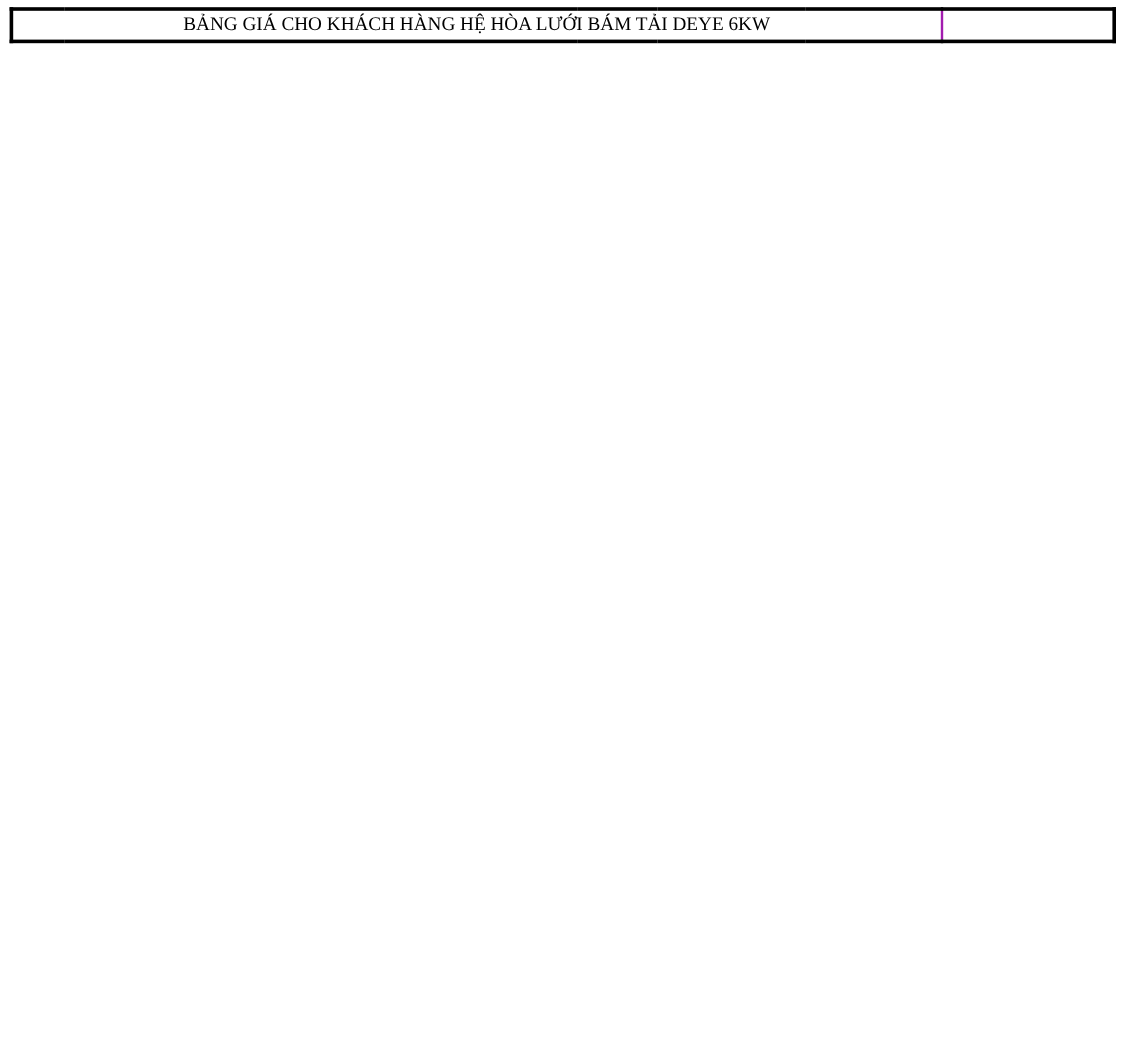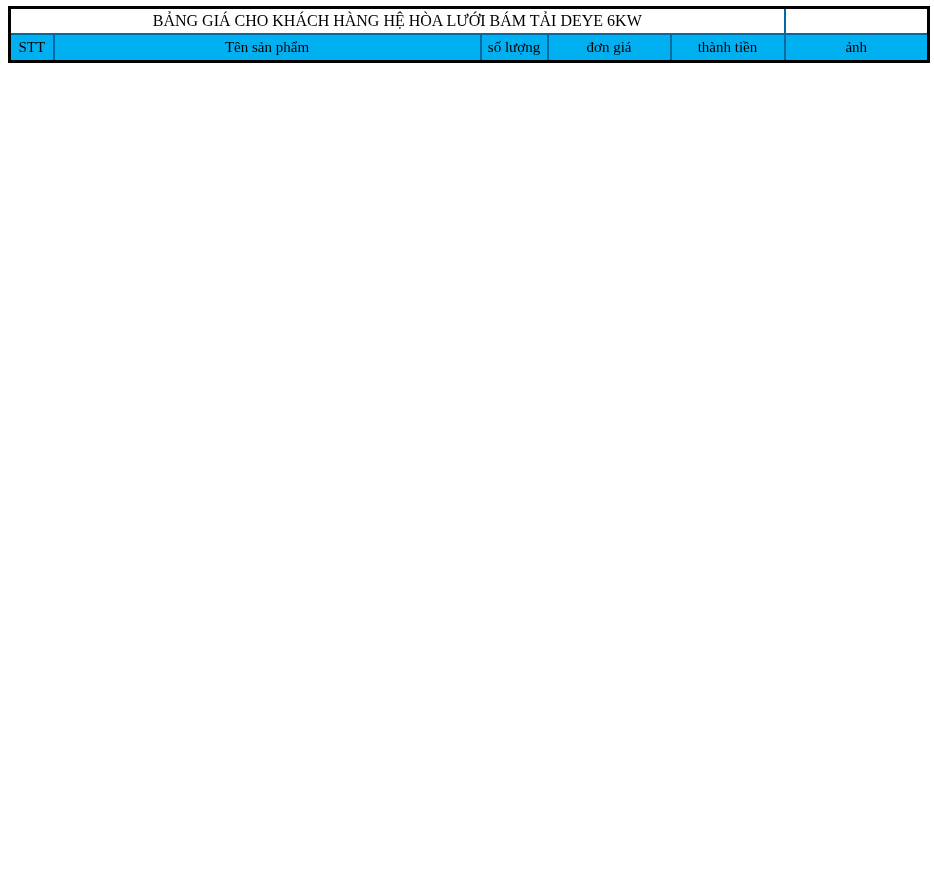--- a/index.html
+++ b/index.html
@@ -1,19 +1,19 @@
 <!DOCTYPE html>
 <html style="--header-bg: #00B0F0; --green: #92D050; --yellow: #FFFF00; --red: #FF0000;"><head>
 <meta charset="utf-8">
 <style>
   html,body{margin:0;padding:0;background:#ffffff;}
   body{width:934px;height:879px;overflow:hidden;font-family:"Liberation Serif", serif;color:#000;}
   .sheet{position:absolute;left:8px;top:6px;}
   table{border-collapse:collapse;table-layout:fixed;border:3px solid #000;}
-  td,th{border:2px solid #0369a1;overflow:hidden;}
+  td,th{border:2px solid #a21caf;overflow:hidden;}
   .title-row th{height:22px;font-size:16px;font-weight:normal;text-align:center;background:#fff;}
   .header-row th{height:23px;font-size:15px;font-weight:normal;text-align:center;background:var(--header-bg);}
 </style>
 </head>
 <body>
 
 <div class="sheet">
   <table>
     <colgroup>
       <col style="width:44px">
@@ -21,25 +21,17 @@
         <col style="width:67px">
       <col style="width:123px">
         <col style="width:114px">
         <col style="width:144px">
     </colgroup>
     <thead>
       <tr class="title-row">
         <th colspan="5">BẢNG GIÁ CHO KHÁCH HÀNG HỆ HÒA LƯỚI BÁM TẢI DEYE 6KW</th>
         <th></th>
       </tr>
-      <tr class="header-row">
-        <th>STT</th>
-        <th>Tên sản phẩm</th>
-        <th>số lượng</th>
-        <th>đơn giá</th>
-        <th>thành tiền</th>
-        <th>ảnh</th>
-      </tr>
     </thead>
     <tbody id="rows"></tbody>
     <tbody id="footer"></tbody>
   </table>
 </div>
 
 </body></html>

